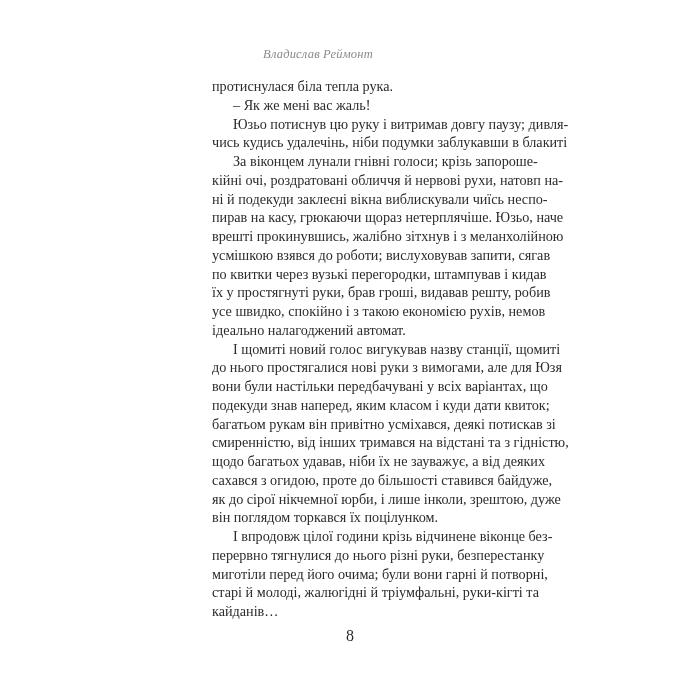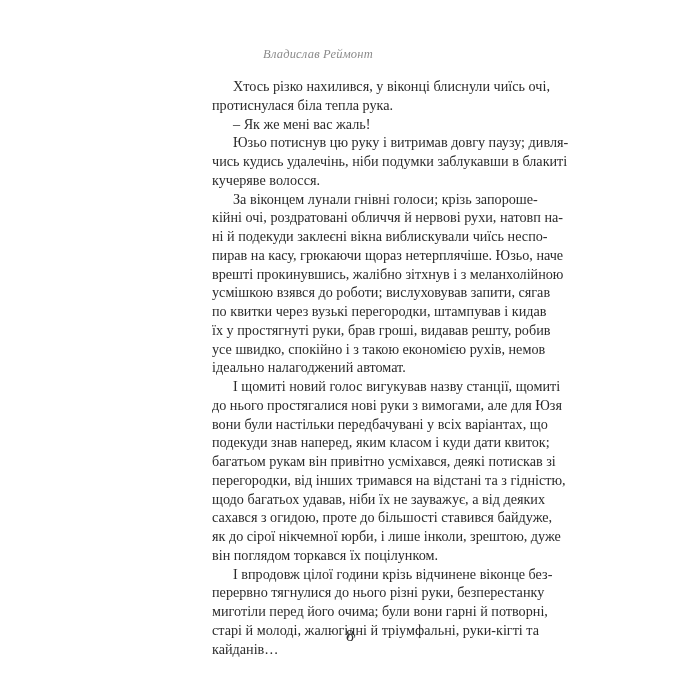--- a/index.html
+++ b/index.html
@@ -67,42 +67,40 @@
       color: #2b2b2b;
     }
   </style>
 </head>
 <body>
 
 <div class="page">
   <div class="running-head">Владислав Реймонт</div>
 
   <div class="body-text" id="body-text">
-      <span class="line indent">Хтось різко нахилився, у віконці блиснули чиїсь очі,</span>
       <span class="line last">протиснулася біла тепла рука.</span>
       <span class="line indent last">– Як же мені вас жаль!</span>
       <span class="line indent">Юзьо потиснув цю руку і витримав довгу паузу; дивля-</span>
       <span class="line">чись кудись удалечінь, ніби подумки заблукавши в блакиті</span>
-      <span class="line last">кучеряве волосся.</span>
       <span class="line indent">За віконцем лунали гнівні голоси; крізь запороше-</span>
       <span class="line">кійні очі, роздратовані обличчя й нервові рухи, натовп на-</span>
       <span class="line">ні й подекуди заклеєні вікна виблискували чиїсь неспо-</span>
       <span class="line">пирав на касу, грюкаючи щораз нетерплячіше. Юзьо, наче</span>
       <span class="line">врешті прокинувшись, жалібно зітхнув і з меланхолійною</span>
       <span class="line">усмішкою взявся до роботи; вислуховував запити, сягав</span>
       <span class="line">по квитки через вузькі перегородки, штампував і кидав</span>
       <span class="line">їх у простягнуті руки, брав гроші, видавав решту, робив</span>
       <span class="line">усе швидко, спокійно і з такою економією рухів, немов</span>
       <span class="line last">ідеально налагоджений автомат.</span>
       <span class="line indent">І щомиті новий голос вигукував назву станції, щомиті</span>
       <span class="line">до нього простягалися нові руки з вимогами, але для Юзя</span>
       <span class="line">вони були настільки передбачувані у всіх варіантах, що</span>
       <span class="line">подекуди знав наперед, яким класом і куди дати квиток;</span>
       <span class="line">багатьом рукам він привітно усміхався, деякі потискав зі</span>
-      <span class="line">перегородки, від інших тримався на відстані та з гідністю,</span>
+      <span class="line">смиренністю, від інших тримався на відстані та з гідністю,</span>
       <span class="line">щодо багатьох удавав, ніби їх не зауважує, а від деяких</span>
       <span class="line">сахався з огидою, проте до більшості ставився байдуже,</span>
       <span class="line">як до сірої нікчемної юрби, і лише інколи, зрештою, дуже</span>
       <span class="line last">він поглядом торкався їх поцілунком.</span>
       <span class="line indent">І впродовж цілої години крізь відчинене віконце без-</span>
       <span class="line">перервно тягнулися до нього різні руки, безперестанку</span>
       <span class="line">миготіли перед його очима; були вони гарні й потворні,</span>
       <span class="line">старі й молоді, жалюгідні й тріумфальні, руки-кігті та</span>
       <span class="line last">кайданів…</span>
     </div>

